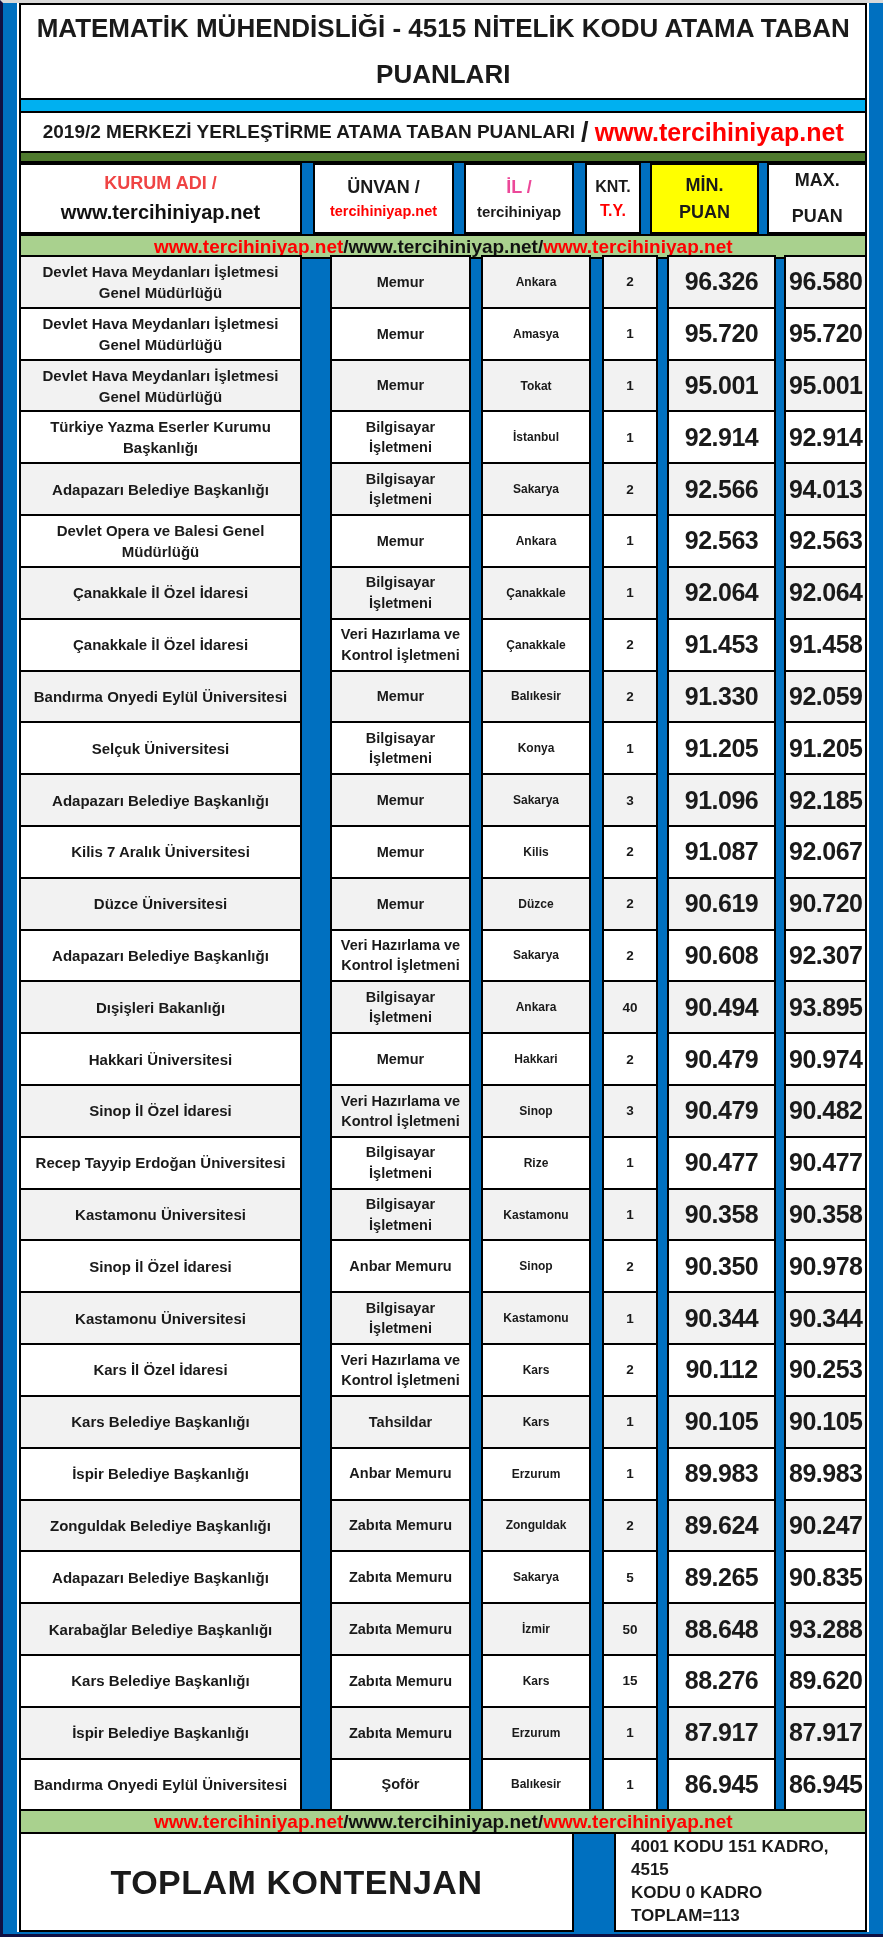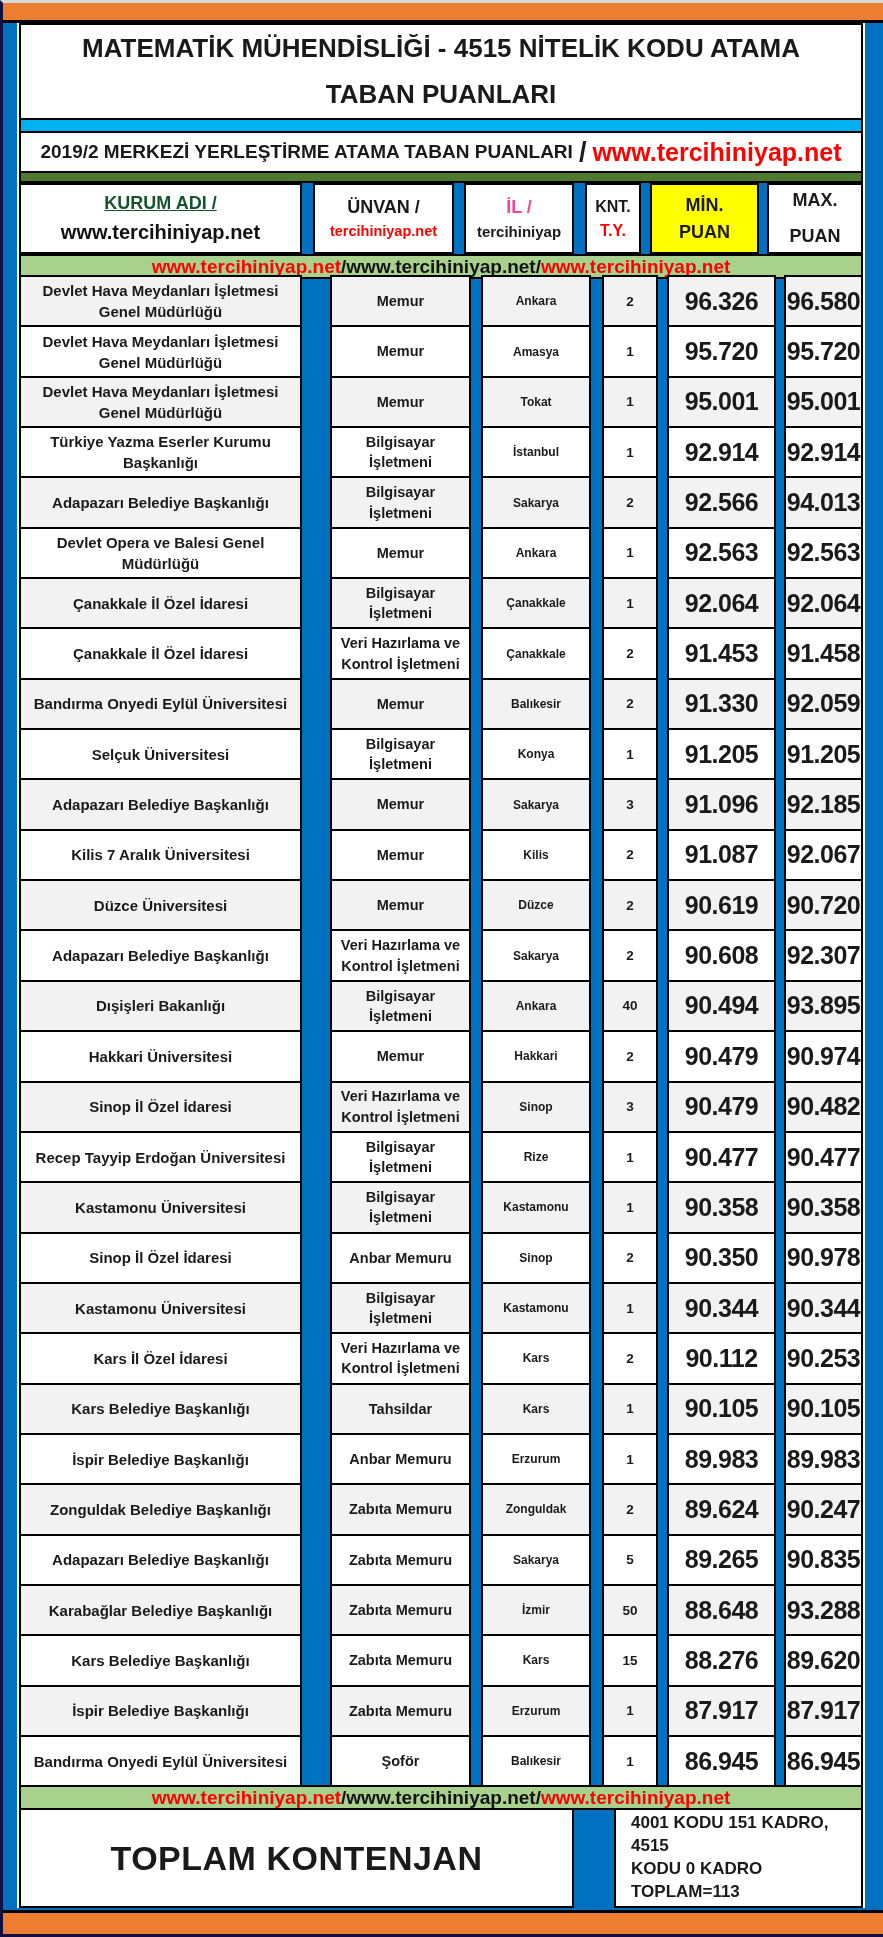--- a/index.html
+++ b/index.html
@@ -10,21 +10,21 @@
     background:#d9d9d9;
     overflow:hidden;
   }
   .page{
     box-sizing:border-box;
     width:883px;height:1937px;
     background:#0070C0;               
     border-top:3px solid #d9d9d9;     
     border-left:3px solid #101043;
     border-bottom:3px solid #101043;
-    display:flex;flex-direction:column;
+    display:flex;
   }
   .orange-bar{height:17px;background:#ED7D31;flex:0 0 auto;}
   .orange-bar.top{border-bottom:3px solid #000;}
   .orange-bar.bottom{border-top:3px solid #000;height:21px;}
   .content{
     flex:1;display:flex;flex-direction:column;
     padding:0 20px 2px 16px;
     min-height:0;
   }
   .stack{flex:1;display:flex;flex-direction:column;min-height:0;box-shadow:-2px 0 0 #ffffff,2px 0 0 #ffffff;}
@@ -68,21 +68,21 @@
   .c6{flex:1 1 auto;gap:9px;}
   .gap{flex:0 0 11px;}
   .gap.g2{flex-basis:10px;}
   .gap.g4{flex-basis:9px;}
   .gap.g5{flex-basis:8px;}
   
   .row.head{flex:0 0 67px;}
   .head .cell{line-height:1.5;}
   .head .l1{font-size:18px;}
   .head .l2{font-size:18px;}
-  .head .c1 .l1{color:#14532d;text-decoration:underline;}
+  .head .c1 .l1{color:#ef4444;}
   .head .c1 .l2{font-size:20px;color:#111;}
   .head .c2 .l2{color:#FF0000;font-size:14.5px;}
   .head .c3 .l1{color:#ec4899;}
   .head .c3 .l2{font-size:15px;}
   .head .c4 .l1{font-size:16px;}
   .head .c4 .l2{font-size:16px;color:#FF0000;}
   .head .c5{background:#FFFF00;}
   
   .kurum{font-size:15px;line-height:1.4;}
   .unvan{font-size:14.5px;line-height:1.4;margin-left:17px;}

